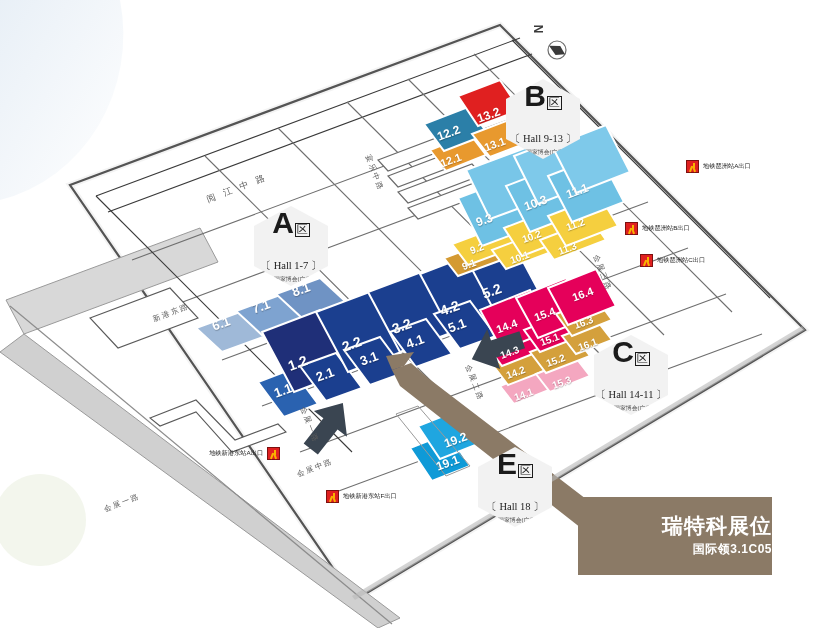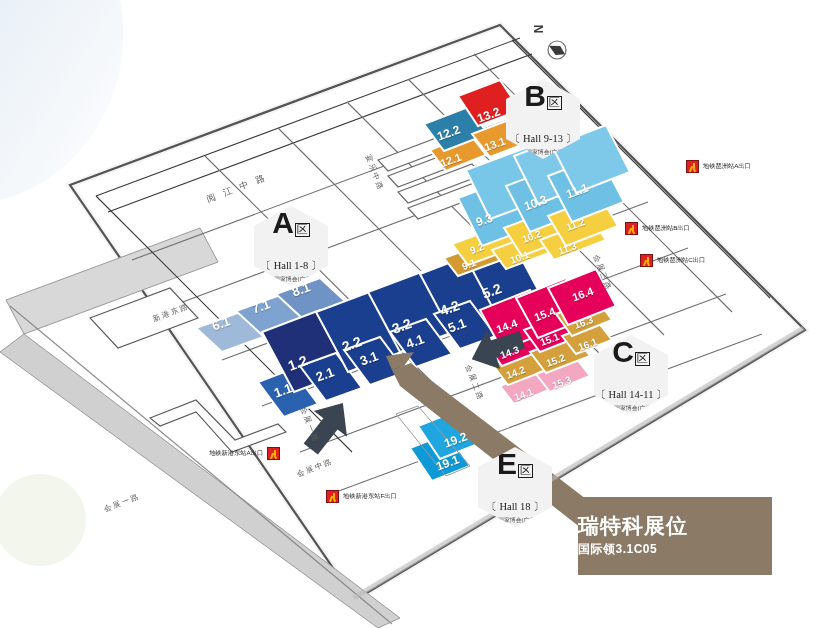--- a/index.html
+++ b/index.html
@@ -103,21 +103,21 @@
   }
   .road.small { font-size: 7.6px; letter-spacing: 2px; }
 
   
   #callout {
     position: absolute;
     left: 578px; top: 497px;
     width: 194px; height: 78px;
     background: #8b7a66;
     display: flex; flex-direction: column;
-    align-items: flex-start; justify-content: center;
+    align-items: flex-end; justify-content: center;
     z-index: 60;
   }
   #callout .co-main {
     color: #ffffff; font-size: 21px; font-weight: bold;
     letter-spacing: 1px; line-height: 1.1;
   }
   #callout .co-sub {
     color: #ffffff; font-size: 12px; font-weight: bold;
     margin-top: 4px; letter-spacing: .5px;
   }
@@ -285,21 +285,21 @@
       <circle cx="24" cy="32" r="9" fill="none" stroke="#6d6d6d" stroke-width="1.2"></circle>
       <path d="M24,23 L29,33 L24,41 L19,33 Z" fill="#3a3a3a" transform="rotate(-62 24 32)"></path>
     </svg>
   </div>
 
   <div class="zone-badge" style="left:254px; top:206px;">
     <div class="zb-row">
       <span class="zb-letter">A</span>
       <span class="zb-qu">区</span>
     </div>
-    <div class="zb-hall">〔 Hall 1-8 〕</div>
+    <div class="zb-hall">〔 Hall 1-7 〕</div>
     <div class="zb-sub">中国家博会(广州)</div>
   </div>
 
   <div class="zone-badge" style="left:506px; top:79px;">
     <div class="zb-row">
       <span class="zb-letter">B</span>
       <span class="zb-qu">区</span>
     </div>
     <div class="zb-hall">〔 Hall 9-13 〕</div>
     <div class="zb-sub">中国家博会(广州)</div>

